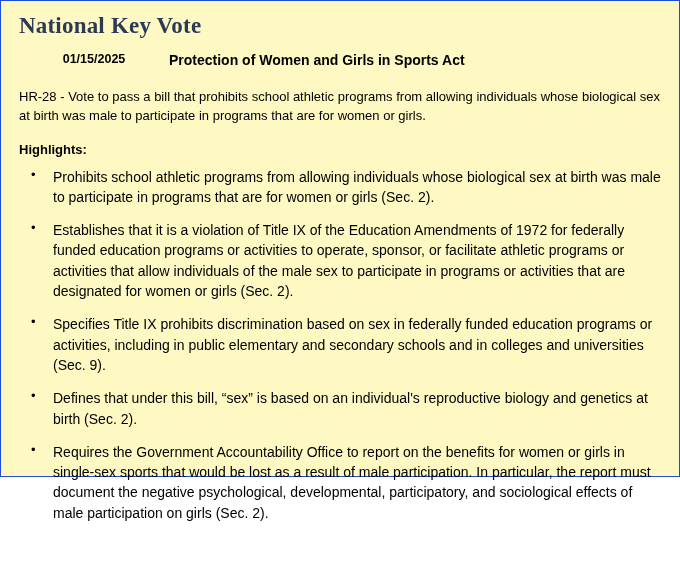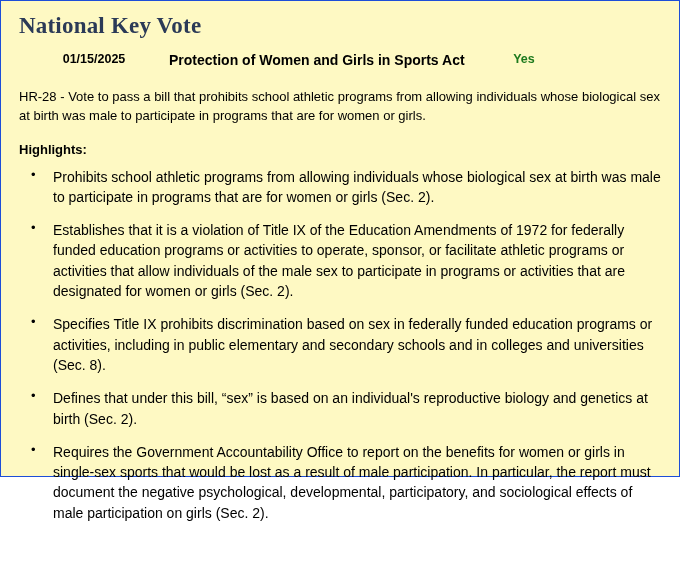--- a/index.html
+++ b/index.html
@@ -97,30 +97,29 @@
 </head>
 <body>
 
 <div class="page">
 
   <div class="title">National Key Vote</div>
 
   <div class="meta-row">
     <div class="meta-date">01/15/2025</div>
     <div class="meta-bill">Protection of Women and Girls in Sports Act</div>
-    <div class="meta-vote" style="color: rgb(29, 122, 29);">Yes</div>
   </div>
 
   <div class="summary">
     <span class="billno">HR-28</span><span> - Vote to pass a bill that prohibits school athletic programs from allowing individuals whose biological sex at birth was male to participate in programs that are for women or girls.</span>
   </div>
 
   <div class="highlights-label">Highlights:</div>
 
   <ul class="highlights">
     <li>Prohibits school athletic programs from allowing individuals whose biological sex at birth was male to participate in programs that are for women or girls (Sec. 2).</li>
     <li>Establishes that it is a violation of Title IX of the Education Amendments of 1972 for federally funded education programs or activities to operate, sponsor, or facilitate athletic programs or activities that allow individuals of the male sex to participate in programs or activities that are designated for women or girls (Sec. 2).</li>
-    <li>Specifies Title IX prohibits discrimination based on sex in federally funded education programs or activities, including in public elementary and secondary schools and in colleges and universities (Sec. 8).</li>
+    <li>Specifies Title IX prohibits discrimination based on sex in federally funded education programs or activities, including in public elementary and secondary schools and in colleges and universities (Sec. 9).</li>
     <li>Defines that under this bill, “sex” is based on an individual's reproductive biology and genetics at birth (Sec. 2).</li>
     <li>Requires the Government Accountability Office to report on the benefits for women or girls in single-sex sports that would be lost as a result of male participation. In particular, the report must document the negative psychological, developmental, participatory, and sociological effects of male participation on girls (Sec. 2).</li>
   </ul>
 
 </div>
 
 </body></html>

